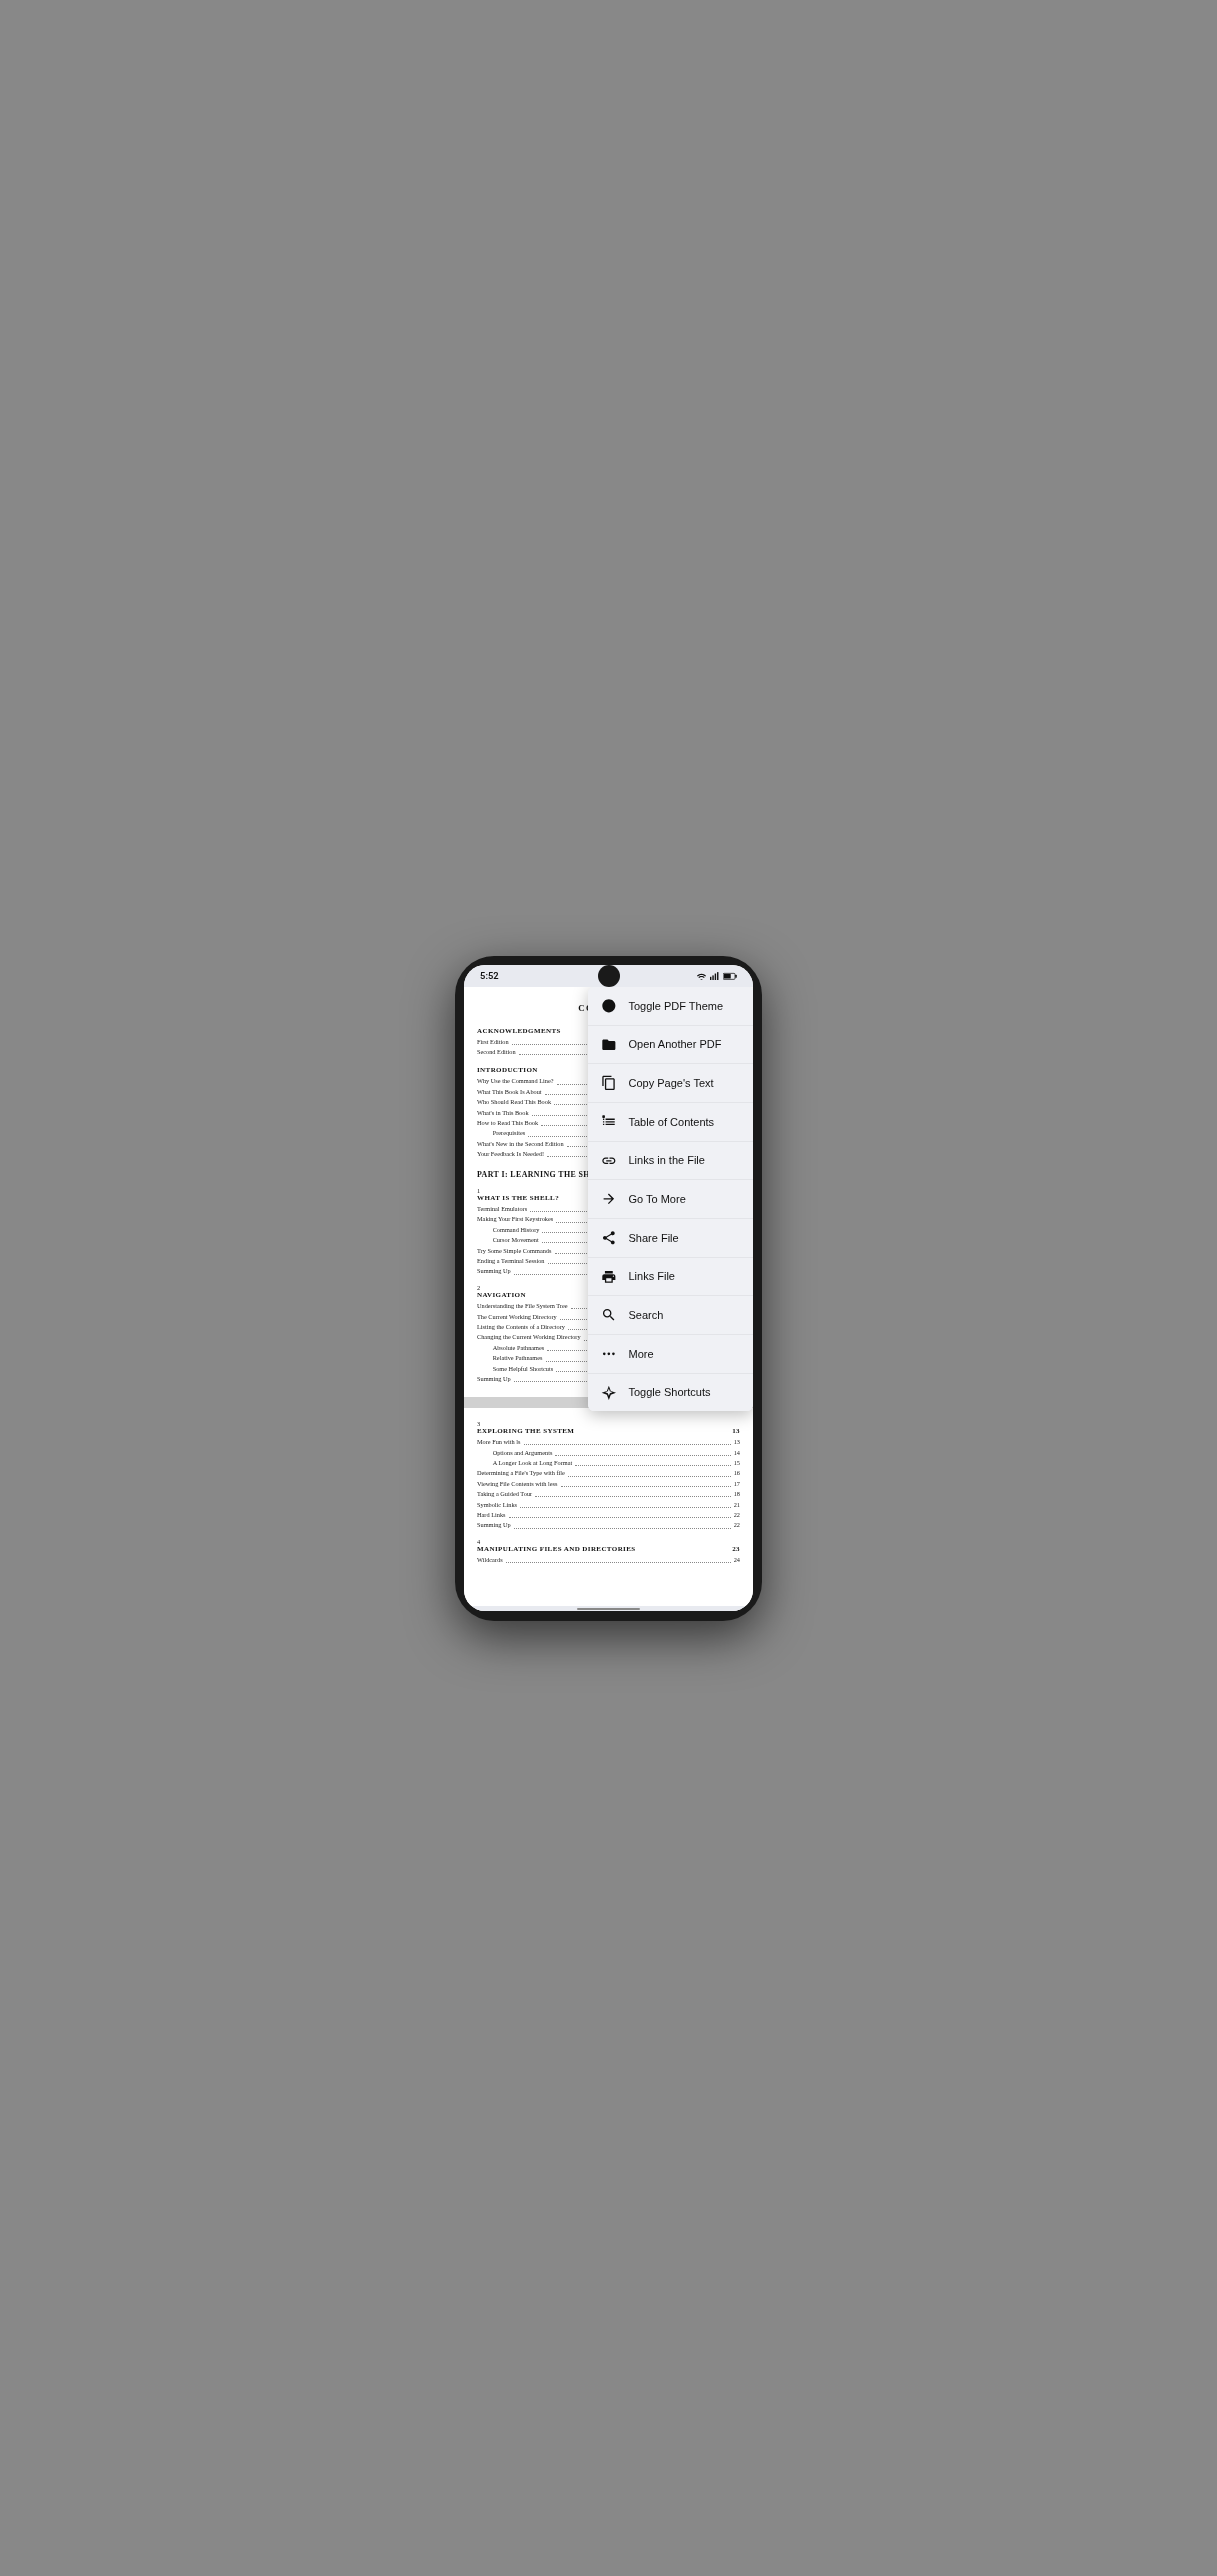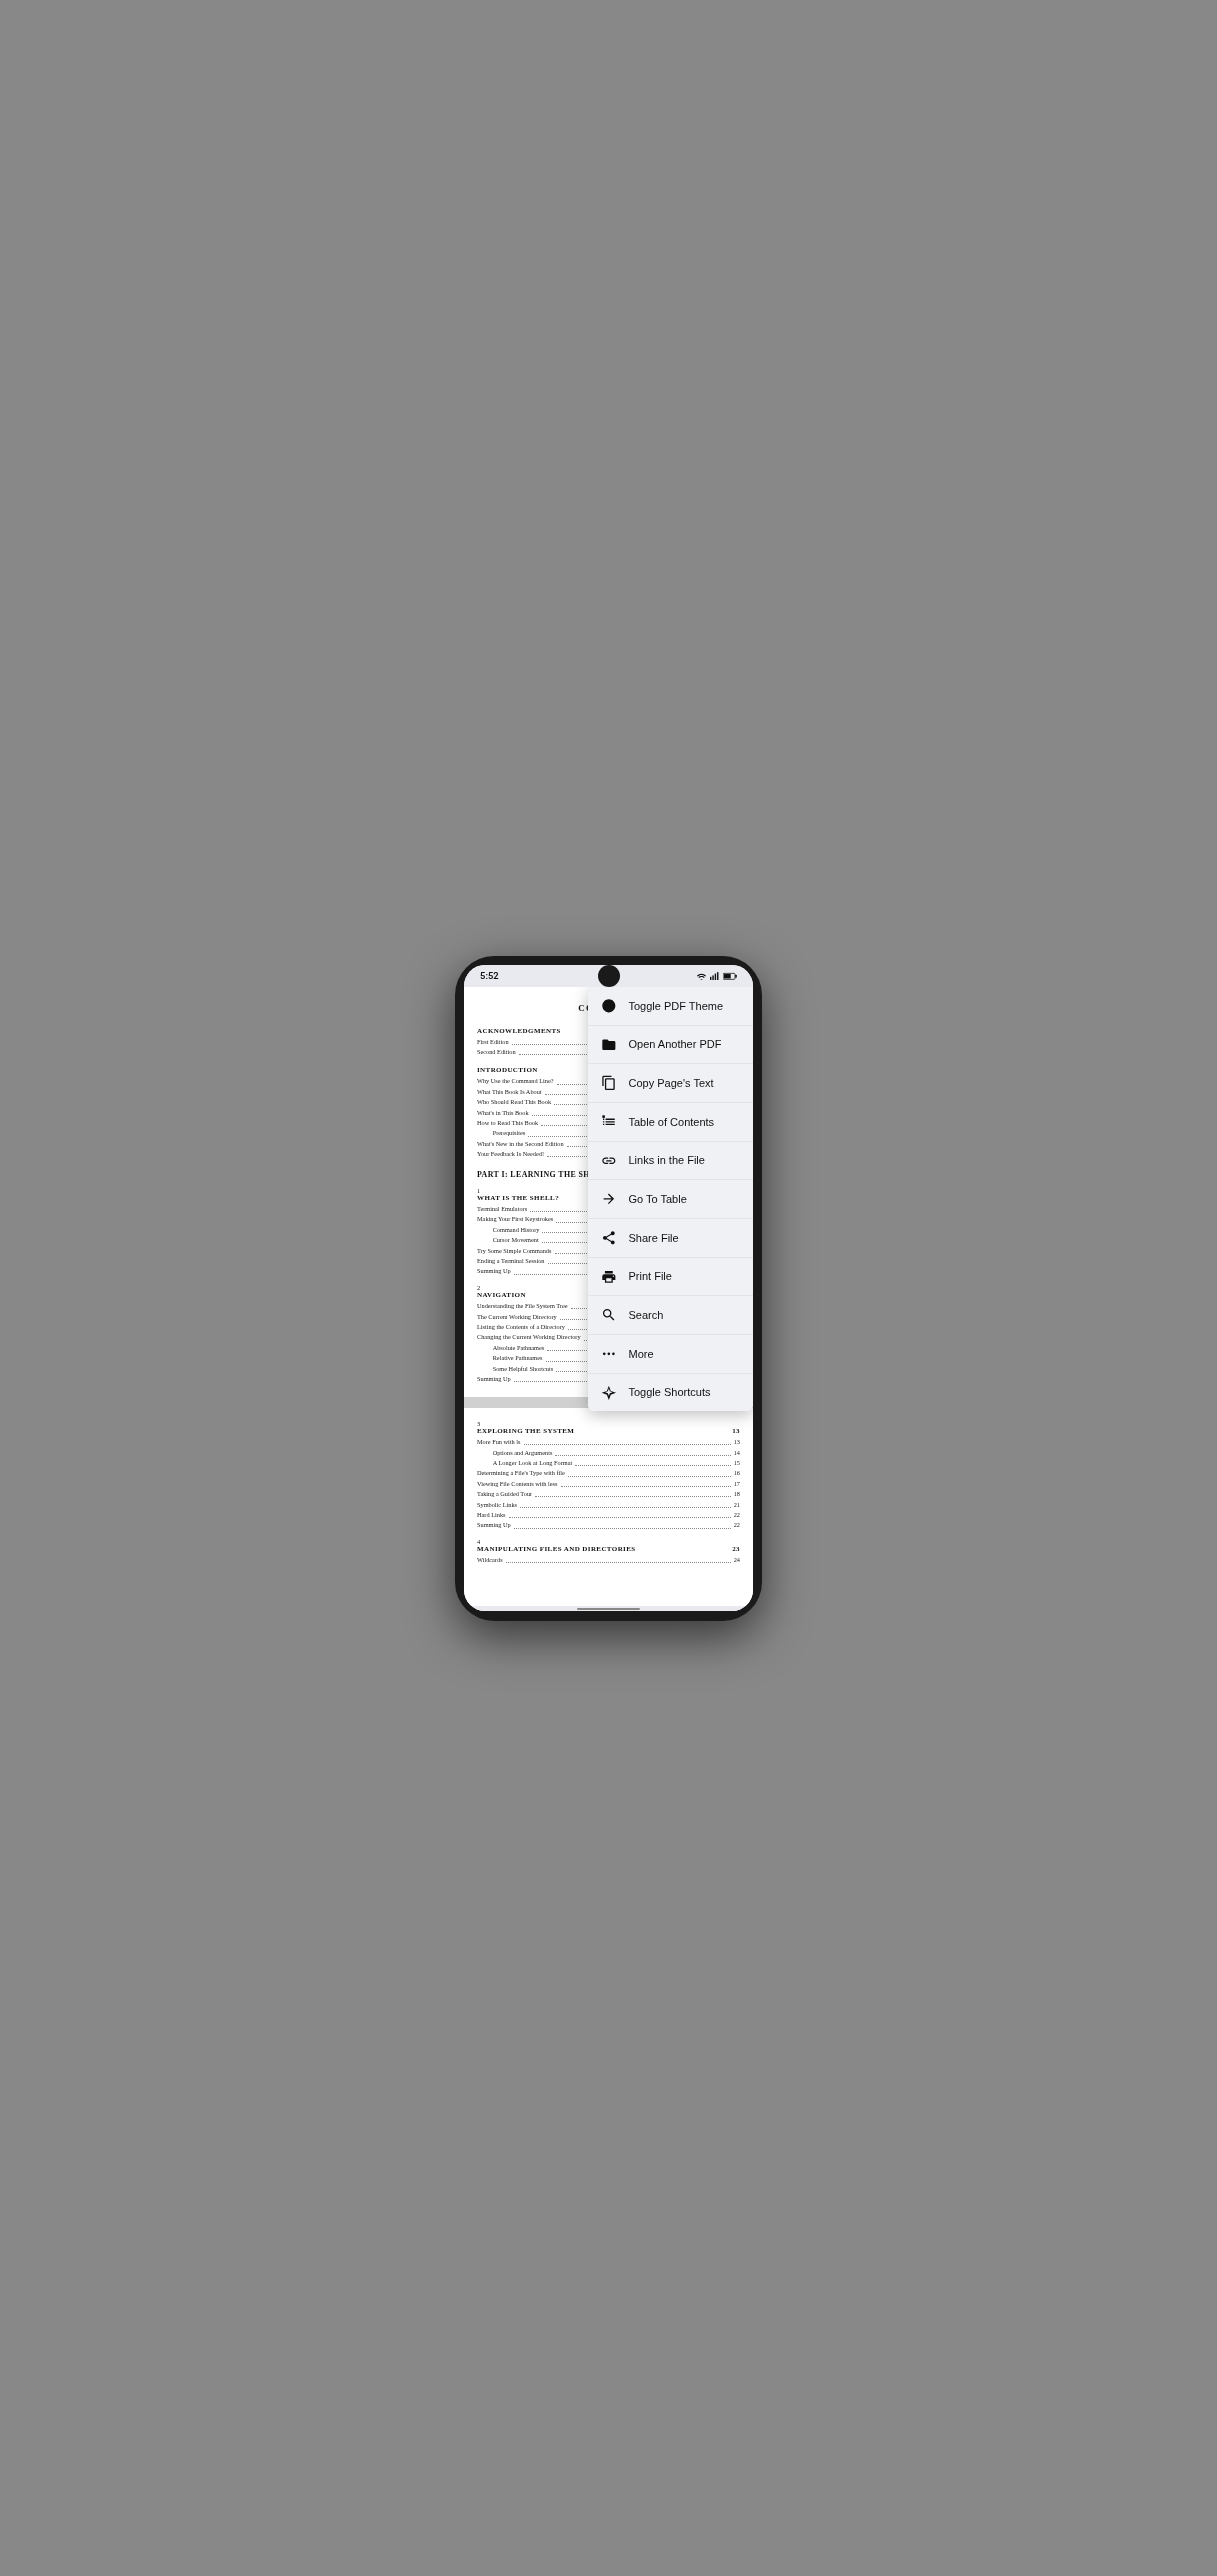--- a/index.html
+++ b/index.html
@@ -480,39 +480,39 @@
           </div>
           <span class="menu-label">Links in the File</span>
         </div>
 
         <div class="menu-item">
           <div class="menu-icon">
             <svg width="15.7" height="15.7" viewBox="0 0 24 24" fill="#111">
               <path d="M12 4l-1.41 1.41L16.17 11H4v2h12.17l-5.58 5.59L12 20l8-8-8-8z"></path>
             </svg>
           </div>
-          <span class="menu-label">Go To Table</span>
+          <span class="menu-label">Go To More</span>
         </div>
 
         <div class="menu-item">
           <div class="menu-icon">
             <svg width="15.7" height="15.7" viewBox="0 0 24 24" fill="#111">
               <path d="M18 16.08c-.76 0-1.44.3-1.96.77L8.91 12.7c.05-.23.09-.46.09-.7s-.04-.47-.09-.7l7.05-4.11c.54.5 1.25.81 2.04.81 1.66 0 3-1.34 3-3s-1.34-3-3-3-3 1.34-3 3c0 .24.04.47.09.7L8.04 9.81C7.5 9.31 6.79 9 6 9c-1.66 0-3 1.34-3 3s1.34 3 3 3c.79 0 1.5-.31 2.04-.81l7.12 4.16c-.05.21-.08.43-.08.65 0 1.61 1.31 2.92 2.92 2.92s2.92-1.31 2.92-2.92c0-1.61-1.31-2.92-2.92-2.92z"></path>
             </svg>
           </div>
           <span class="menu-label">Share File</span>
         </div>
 
         <div class="menu-item">
           <div class="menu-icon">
             <svg width="15.7" height="15.7" viewBox="0 0 24 24" fill="#111">
               <path d="M19 8H5c-1.66 0-3 1.34-3 3v6h4v4h12v-4h4v-6c0-1.66-1.34-3-3-3zm-3 11H8v-5h8v5zm3-7c-.55 0-1-.45-1-1s.45-1 1-1 1 .45 1 1-.45 1-1 1zm-1-9H6v4h12V3z"></path>
             </svg>
           </div>
-          <span class="menu-label">Print File</span>
+          <span class="menu-label">Links File</span>
         </div>
 
         <div class="menu-item">
           <div class="menu-icon">
             <svg width="15.7" height="15.7" viewBox="0 0 24 24" fill="#111">
               <path d="M15.5 14h-.79l-.28-.27C15.41 12.59 16 11.11 16 9.5 16 5.91 13.09 3 9.5 3S3 5.91 3 9.5 5.91 16 9.5 16c1.61 0 3.09-.59 4.23-1.57l.27.28v.79l5 4.99L20.49 19l-4.99-5zm-6 0C7.01 14 5 11.99 5 9.5S7.01 5 9.5 5 14 7.01 14 9.5 11.99 14 9.5 14z"></path>
             </svg>
           </div>
           <span class="menu-label">Search</span>
         </div>

